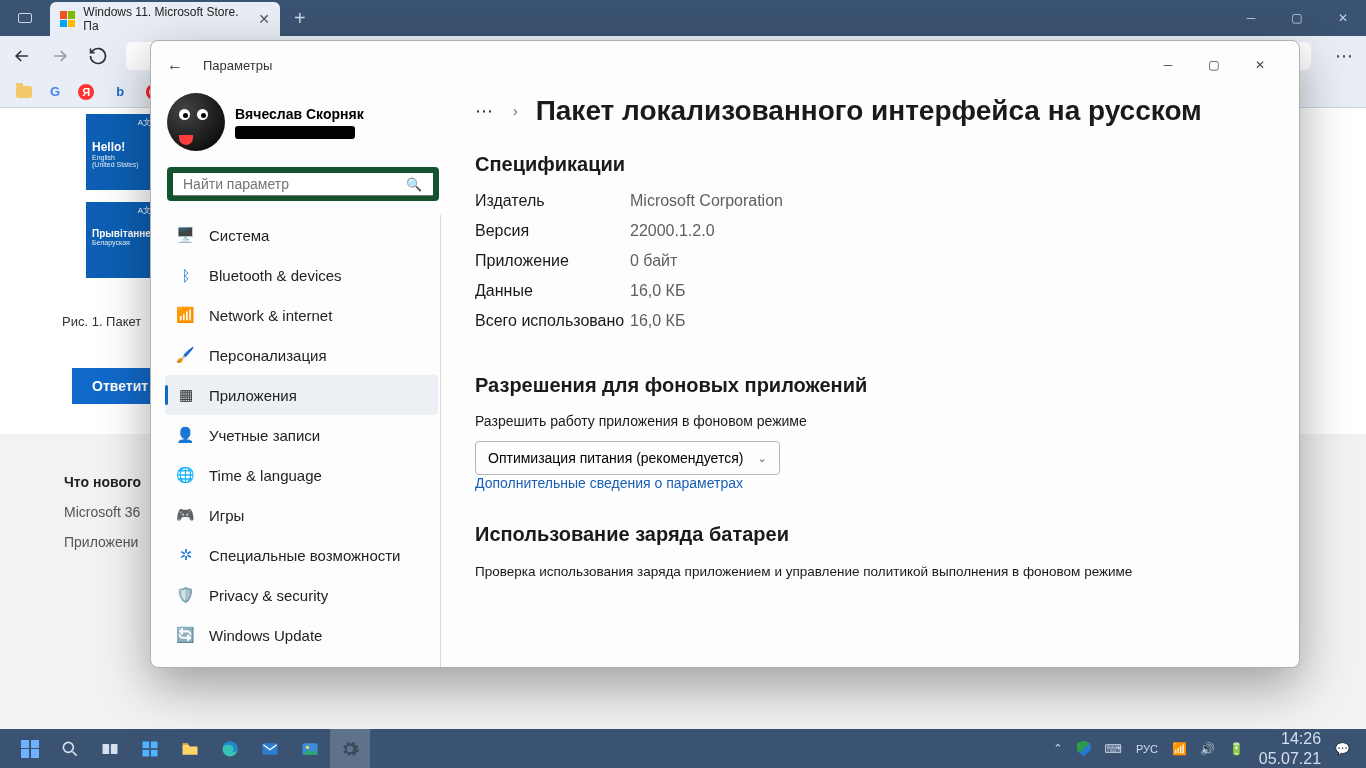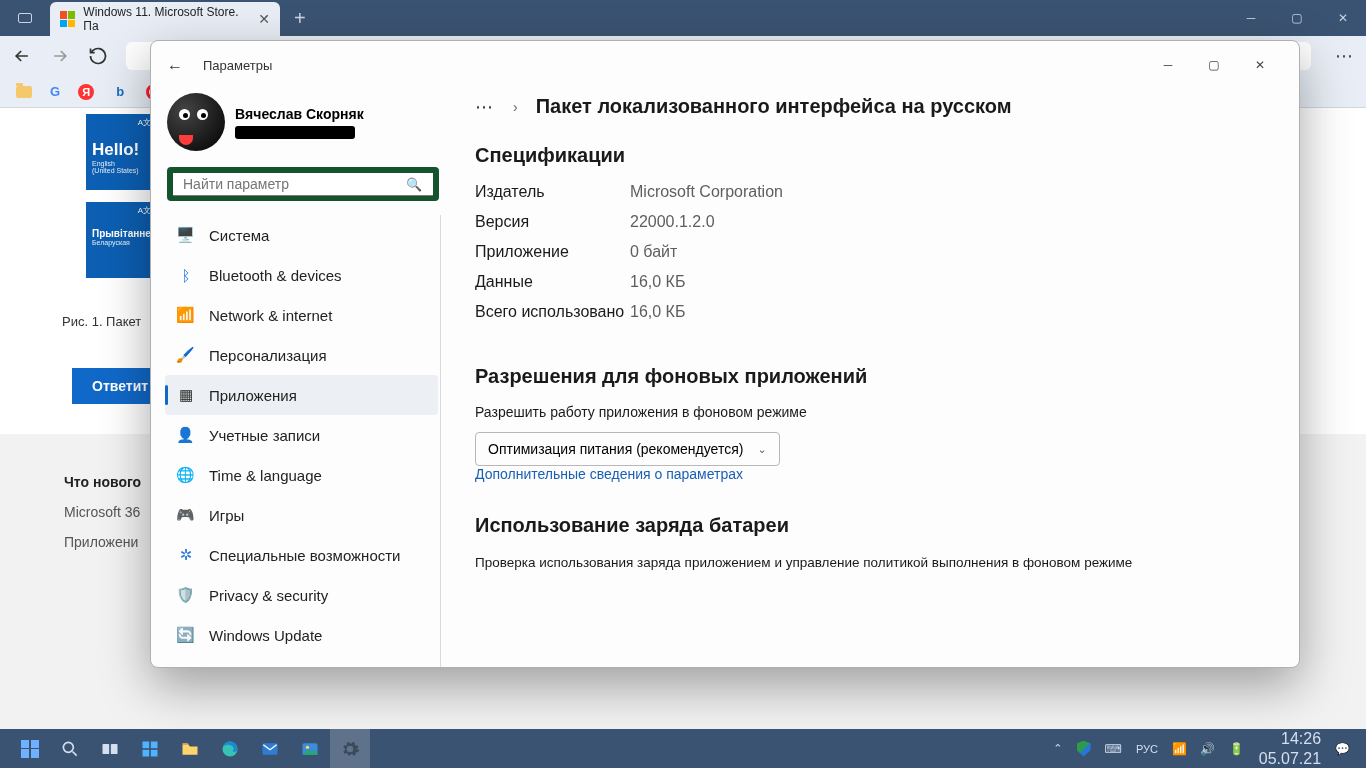--- a/index.html
+++ b/index.html
@@ -26,21 +26,21 @@
   .bm-folder { width:16px; height:12px; background:#f5c96b; border-radius:2px; position:relative; }
   .bm-folder:before { content:""; position:absolute; top:-3px; left:0; width:7px; height:3px; background:#f5c96b; border-radius:1px 1px 0 0; }
   .bm-g { font-weight:bold; font-size:13px; }
   .bm-y { width:16px;height:16px;border-radius:50%;background:#ff3333;color:#fff;font-size:11px;display:flex;align-items:center;justify-content:center;font-weight:bold; }
   .bm-b { width:16px;height:16px;display:flex;align-items:center;justify-content:center;font-weight:bold;color:#1b6ec2;font-size:13px; }
   .bm-o { width:16px;height:16px;border-radius:50%;border:3px solid #ff1b2d; }
 
   
   .page { position:absolute; top:108px; left:0; right:0; bottom:39px; background:#fff; }
   .tile { position:absolute; width:70px; height:76px; background:#0c5fb3; color:#fff; padding:8px 6px; font-size:10px; }
-  .tile .hi { font-size:17px; font-weight:600; margin-top:18px; }
+  .tile .hi { font-size:12px; font-weight:600; margin-top:18px; }
   .tile .sub { font-size:7px; opacity:.9; }
   .tile .a { position:absolute; top:3px; right:5px; font-size:8px; }
   .caption { position:absolute; left:62px; top:206px; font-size:13px; color:#333; }
   .reply { position:absolute; left:72px; top:260px; padding:10px 20px; background:#1069c9; color:#fff; font-size:14px; font-weight:600; }
   .footer { position:absolute; left:0; right:0; top:326px; bottom:0; background:#f2f2f2; padding:40px 64px; font-size:14px; color:#555; }
   .footer .h { font-weight:600; color:#222; margin-bottom:16px; }
   .footer .cols { display:flex; gap:120px; }
   .footer .col div { margin-bottom:14px; }
 
   
@@ -69,21 +69,21 @@
   .nav { display:flex; align-items:center; gap:14px; height:40px; padding:0 12px; font-size:15px; color:#222; border-radius:4px; position:relative; }
   .nav.sel { background:#eceff3; }
   .nav.sel:before { content:""; position:absolute; left:0; top:10px; bottom:10px; width:3px; background:#1069c9; border-radius:3px; }
   .ni { width:18px; height:18px; display:flex; align-items:center; justify-content:center; font-size:15px; }
 
   .content { flex:1; padding:6px 30px 0 24px; overflow-y:auto; position:relative; }
   .content::-webkit-scrollbar{width:3px}.content::-webkit-scrollbar-thumb{background:#999;border-radius:3px}
   .crumb { display:flex; align-items:center; gap:18px; margin-bottom:26px; }
   .cdots { font-size:18px; letter-spacing:2px; color:#333; }
   .chev { font-size:14px; color:#666; }
-  .ctitle { font-size:20px; font-weight:600; color:#1a1a1a; }
+  .ctitle { font-size:28px; font-weight:600; color:#1a1a1a; }
   .sect { font-size:20px; font-weight:600; margin-bottom:16px; color:#1a1a1a; }
   .spec { display:flex; font-size:16px; margin-bottom:12px; }
   .spec .k { width:155px; color:#1a1a1a; }
   .spec .v { color:#5e5e5e; }
   .gap { height:32px; }
   .lbl { font-size:14px; margin-bottom:12px; color:#1a1a1a; }
   .dd { display:inline-flex; align-items:center; border:1px solid #b8b8b8; border-radius:4px; height:34px; padding:0 12px; font-size:14px; gap:14px; background:#fdfdfd; }
   .link { color:#1a5fb4; font-size:14px; display:block; }
   .desc { font-size:13.5px; color:#1a1a1a; margin-top:4px; line-height:1.45; }
 

